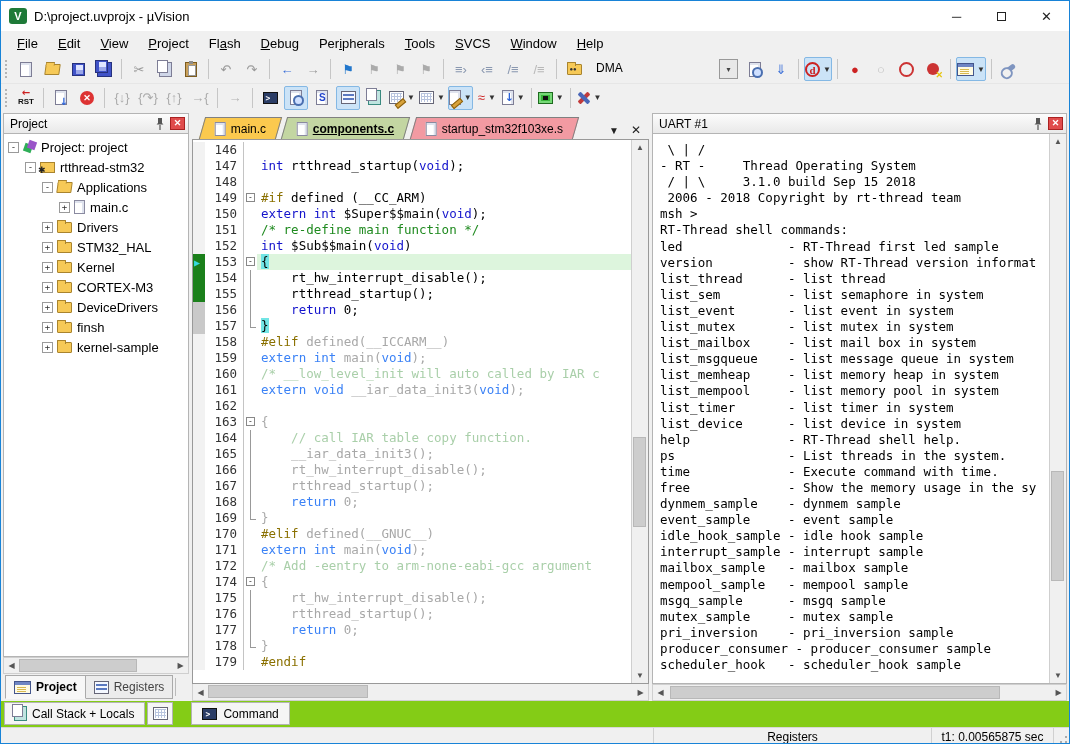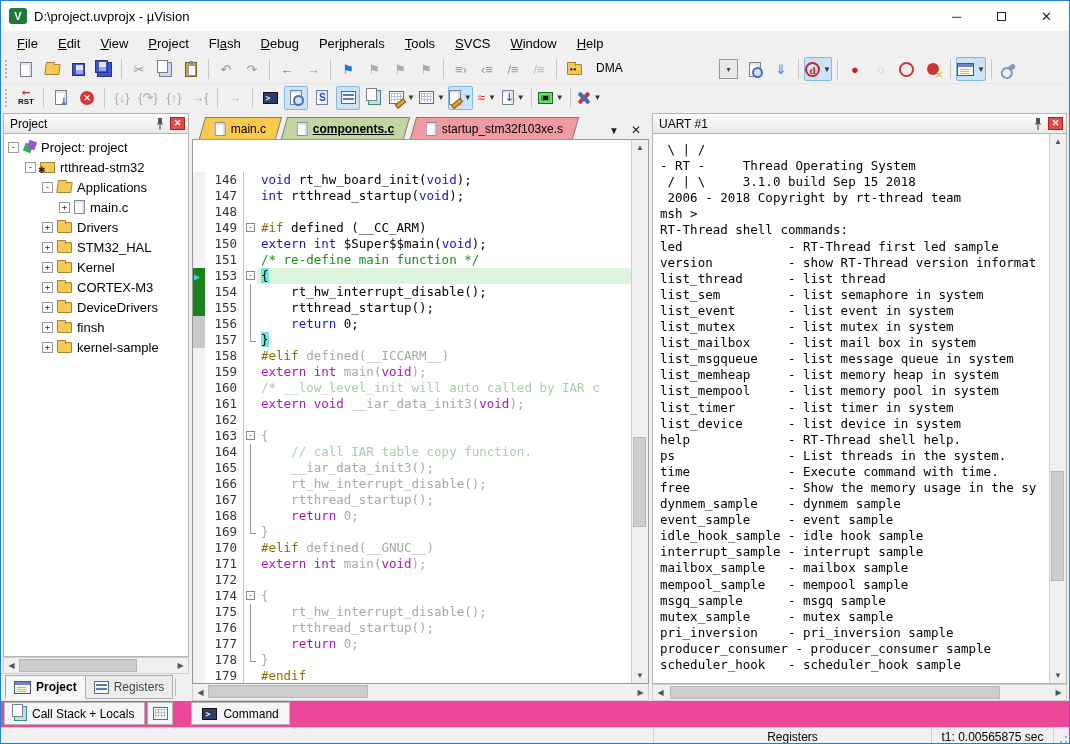--- a/index.html
+++ b/index.html
@@ -106,49 +106,49 @@
   .ltabsep{width:1px;height:18px;background:#bbb;margin:3px 2px 0 2px;}
   
   .editor{flex:1;display:flex;flex-direction:column;margin:0 3px;min-width:0;}
   .etabs{height:26px;display:flex;align-items:flex-end;padding-left:10px;background:#f0f0f0;}
   .etab{height:22px;display:flex;align-items:center;padding:0 12px;border:1px solid #808080;border-bottom:none;transform:skewX(-16deg);margin-right:5px;}
   .etab .elbl{transform:skewX(16deg);font-size:12px;display:flex;align-items:center;gap:5px;}
   .etab.active .elbl .txt{font-weight:bold;text-decoration:underline;}
   .etabsp{flex:1;}
   .ebarbtn{width:18px;height:18px;display:flex;align-items:center;justify-content:center;font-size:10px;color:#222;margin-right:4px;}
   .ecodebox{flex:1;display:flex;background:#fff;border:1px solid #999;min-height:0;}
-  .ecode{flex:1;overflow:hidden;font:12.5px/16px "DejaVu Sans Mono",monospace;padding-top:12px;margin-top:20px;}
+  .ecode{flex:1;overflow:hidden;font:12.5px/16px "DejaVu Sans Mono",monospace;padding-top:2px;}
   .cl{height:16px;display:flex;white-space:pre;}
   .clmark{width:12px;flex:none;background:#f2f2f2;position:relative;}
   .clmark.g{background:#1b801b;}
   .clmark.y{background:#c9c9c9;}
   .clmark.ga{background:#1b801b;}
   .clmark.ga::after{content:'▶';position:absolute;left:1px;top:1px;font-size:10px;color:#35dbe0;}
   .clnum{width:38px;flex:none;text-align:right;padding-right:6px;color:#333;}
   .clfold{width:14px;flex:none;border-left:1px solid #c4c4c4;position:relative;}
   .clfold .fbox{position:absolute;left:2px;top:3px;width:9px;height:9px;border:1px solid #888;background:#fff;font:8px/7px "DejaVu Sans Mono",monospace;text-align:center;color:#333;}
   .clfold.fl::after{content:'';position:absolute;left:6px;top:0;bottom:0;border-left:1px solid #999;}
   .clfold.fe::after{content:'';position:absolute;left:6px;top:0;width:5px;height:9px;border-left:1px solid #999;border-bottom:1px solid #999;}
   .cltext{flex:1;padding-left:4px;}
   .cl.hl .cltext{background:#ddf5dd;}
   .s-kw{color:#1414cc;}
   .s-t{color:#000;}
   .s-cm{color:#1f8a1f;}
   .s-pp{color:#8a7000;}
   .s-dim{color:#a8a8a8;}
-  .s-dk{color:#a21caf;}
+  .s-dk{color:#3b82f6;}
   .s-dc{color:#a9cfa9;}
   .s-br{background:#72e5e5;color:#000;}
   .ehscroll{height:17px;display:flex;align-items:center;background:#f0f0f0;border:1px solid #cfcfcf;border-top:none;}
   
   .panelR{width:415px;display:flex;flex-direction:column;}
   .uartbody{flex:1;display:flex;background:#fff;border:1px solid #b4b4b4;border-top:none;min-height:0;}
   .uartpre{flex:1;margin:0;font:12.5px/16.1px "DejaVu Sans Mono",monospace;padding:8px 0 0 7px;overflow:hidden;white-space:pre;}
   
-  .dock{height:26px;display:flex;align-items:flex-start;background:#ec4899;padding:1px 0 0 2px;text-align:right;}
+  .dock{height:26px;display:flex;align-items:flex-start;background:#84cc16;padding:1px 0 0 2px;text-align:right;}
   .dtab{height:23px;display:flex;align-items:center;gap:6px;padding:0 10px;font-size:12px;border:1px solid #b4b4b4;background:#f5f5f5;}
   .dbtn{height:23px;width:26px;display:flex;align-items:center;justify-content:center;border:1px solid #b4b4b4;background:#f5f5f5;margin-left:2px;}
   
   .status{height:18px;display:flex;align-items:center;background:#f0f0f0;border-top:1px solid #d8d8d8;font-size:12px;}
   .scell{border-left:1px solid #d0d0d0;height:100%;display:flex;align-items:center;justify-content:center;}
   .sgrip{width:16px;height:100%;background:
     radial-gradient(circle at 12px 14px,#aaa 1.2px,transparent 1.5px),
     radial-gradient(circle at 12px 9px,#aaa 1.2px,transparent 1.5px),
     radial-gradient(circle at 7px 14px,#aaa 1.2px,transparent 1.5px);}
 </style>
@@ -476,46 +476,47 @@
               <span class="ik ik-file"></span>
               <span class="txt">startup_stm32f103xe.s</span>
             </span>
         </span>
         <span class="etabsp"></span>
         <span class="ebarbtn">▼</span>
         <span class="ebarbtn" style="font-size:12px;">✕</span>
       </div>
       <div class="ecodebox">
         <div class="ecode">
-            <div class="cl"><span class="clmark"></span><span class="clnum">146</span><span class="clfold"></span><span class="cltext"><span class="s-kw">void</span><span class="s-t"> rt_hw_board_init(</span><span class="s-kw">void</span><span class="s-t">);</span></span></div>
+            <div class="cl"><span class="clmark"></span><span class="clnum">146</span><span class="clfold"></span></div>
             <div class="cl"><span class="clmark"></span><span class="clnum">147</span><span class="clfold"></span><span class="cltext"><span class="s-kw">int</span><span class="s-t"> rtthread_startup(</span><span class="s-kw">void</span><span class="s-t">);</span></span></div>
             <div class="cl"><span class="clmark"></span><span class="clnum">148</span><span class="clfold"></span><span class="cltext"></span></div>
             <div class="cl"><span class="clmark"></span><span class="clnum">149</span><span class="clfold"><span class="fbox">-</span></span><span class="cltext"><span class="s-pp">#if</span><span class="s-t"> defined (__CC_ARM)</span></span></div>
             <div class="cl"><span class="clmark"></span><span class="clnum">150</span><span class="clfold"></span><span class="cltext"><span class="s-kw">extern</span><span class="s-t"> </span><span class="s-kw">int</span><span class="s-t"> $Super$$main(</span><span class="s-kw">void</span><span class="s-t">);</span></span></div>
             <div class="cl"><span class="clmark"></span><span class="clnum">151</span><span class="clfold"></span><span class="cltext"><span class="s-cm">/* re-define main function */</span></span></div>
+            <div class="cl"><span class="clmark"></span><span class="clnum">152</span><span class="clfold"></span><span class="cltext"><span class="s-kw">int</span><span class="s-t"> $Sub$$main(</span><span class="s-kw">void</span><span class="s-t">)</span></span></div>
             <div class="cl hl"><span class="clmark ga"></span><span class="clnum">153</span><span class="clfold"><span class="fbox">-</span></span><span class="cltext"><span class="s-br">{</span></span></div>
             <div class="cl"><span class="clmark g"></span><span class="clnum">154</span><span class="clfold fl"></span><span class="cltext"><span class="s-t">    rt_hw_interrupt_disable();</span></span></div>
             <div class="cl"><span class="clmark g"></span><span class="clnum">155</span><span class="clfold fl"></span><span class="cltext"><span class="s-t">    rtthread_startup();</span></span></div>
             <div class="cl"><span class="clmark y"></span><span class="clnum">156</span><span class="clfold fl"></span><span class="cltext"><span class="s-t">    </span><span class="s-kw">return</span><span class="s-t"> 0;</span></span></div>
             <div class="cl"><span class="clmark y"></span><span class="clnum">157</span><span class="clfold fe"></span><span class="cltext"><span class="s-br">}</span></span></div>
             <div class="cl"><span class="clmark"></span><span class="clnum">158</span><span class="clfold"></span><span class="cltext"><span class="s-pp">#elif</span><span class="s-dim"> defined(__ICCARM__)</span></span></div>
             <div class="cl"><span class="clmark"></span><span class="clnum">159</span><span class="clfold"></span><span class="cltext"><span class="s-dk">extern int</span><span class="s-dim"> main(</span><span class="s-dk">void</span><span class="s-dim">);</span></span></div>
             <div class="cl"><span class="clmark"></span><span class="clnum">160</span><span class="clfold"></span><span class="cltext"><span class="s-dc">/* __low_level_init will auto called by IAR c</span></span></div>
             <div class="cl"><span class="clmark"></span><span class="clnum">161</span><span class="clfold"></span><span class="cltext"><span class="s-dk">extern void</span><span class="s-dim"> __iar_data_init3(</span><span class="s-dk">void</span><span class="s-dim">);</span></span></div>
             <div class="cl"><span class="clmark"></span><span class="clnum">162</span><span class="clfold"></span></div>
             <div class="cl"><span class="clmark"></span><span class="clnum">163</span><span class="clfold"><span class="fbox">-</span></span><span class="cltext"><span class="s-dim">{</span></span></div>
             <div class="cl"><span class="clmark"></span><span class="clnum">164</span><span class="clfold fl"></span><span class="cltext"><span class="s-dc">    // call IAR table copy function.</span></span></div>
             <div class="cl"><span class="clmark"></span><span class="clnum">165</span><span class="clfold fl"></span><span class="cltext"><span class="s-dim">    __iar_data_init3();</span></span></div>
             <div class="cl"><span class="clmark"></span><span class="clnum">166</span><span class="clfold fl"></span><span class="cltext"><span class="s-dim">    rt_hw_interrupt_disable();</span></span></div>
             <div class="cl"><span class="clmark"></span><span class="clnum">167</span><span class="clfold fl"></span><span class="cltext"><span class="s-dim">    rtthread_startup();</span></span></div>
             <div class="cl"><span class="clmark"></span><span class="clnum">168</span><span class="clfold fl"></span><span class="cltext"><span class="s-dim">    </span><span class="s-dk">return</span><span class="s-dim"> 0;</span></span></div>
             <div class="cl"><span class="clmark"></span><span class="clnum">169</span><span class="clfold fe"></span><span class="cltext"><span class="s-dim">}</span></span></div>
             <div class="cl"><span class="clmark"></span><span class="clnum">170</span><span class="clfold"></span><span class="cltext"><span class="s-pp">#elif</span><span class="s-dim"> defined(__GNUC__)</span></span></div>
             <div class="cl"><span class="clmark"></span><span class="clnum">171</span><span class="clfold"></span><span class="cltext"><span class="s-dk">extern int</span><span class="s-dim"> main(</span><span class="s-dk">void</span><span class="s-dim">);</span></span></div>
-            <div class="cl"><span class="clmark"></span><span class="clnum">172</span><span class="clfold"></span></div>
+            <div class="cl"><span class="clmark"></span><span class="clnum">172</span><span class="clfold"></span><span class="cltext"><span class="s-dc">/* Add -eentry to arm-none-eabi-gcc argument</span></span></div>
             <div class="cl"><span class="clmark"></span><span class="clnum">174</span><span class="clfold"><span class="fbox">-</span></span><span class="cltext"><span class="s-dim">{</span></span></div>
             <div class="cl"><span class="clmark"></span><span class="clnum">175</span><span class="clfold fl"></span><span class="cltext"><span class="s-dim">    rt_hw_interrupt_disable();</span></span></div>
             <div class="cl"><span class="clmark"></span><span class="clnum">176</span><span class="clfold fl"></span><span class="cltext"><span class="s-dim">    rtthread_startup();</span></span></div>
             <div class="cl"><span class="clmark"></span><span class="clnum">177</span><span class="clfold fl"></span><span class="cltext"><span class="s-dim">    </span><span class="s-dk">return</span><span class="s-dim"> 0;</span></span></div>
             <div class="cl"><span class="clmark"></span><span class="clnum">178</span><span class="clfold fe"></span><span class="cltext"><span class="s-dim">}</span></span></div>
             <div class="cl"><span class="clmark"></span><span class="clnum">179</span><span class="clfold"></span><span class="cltext"><span class="s-pp">#endif</span></span></div>
           </div>
         <div class="vscroll">
           <span class="sarrow">▲</span>
           <span class="strack">

